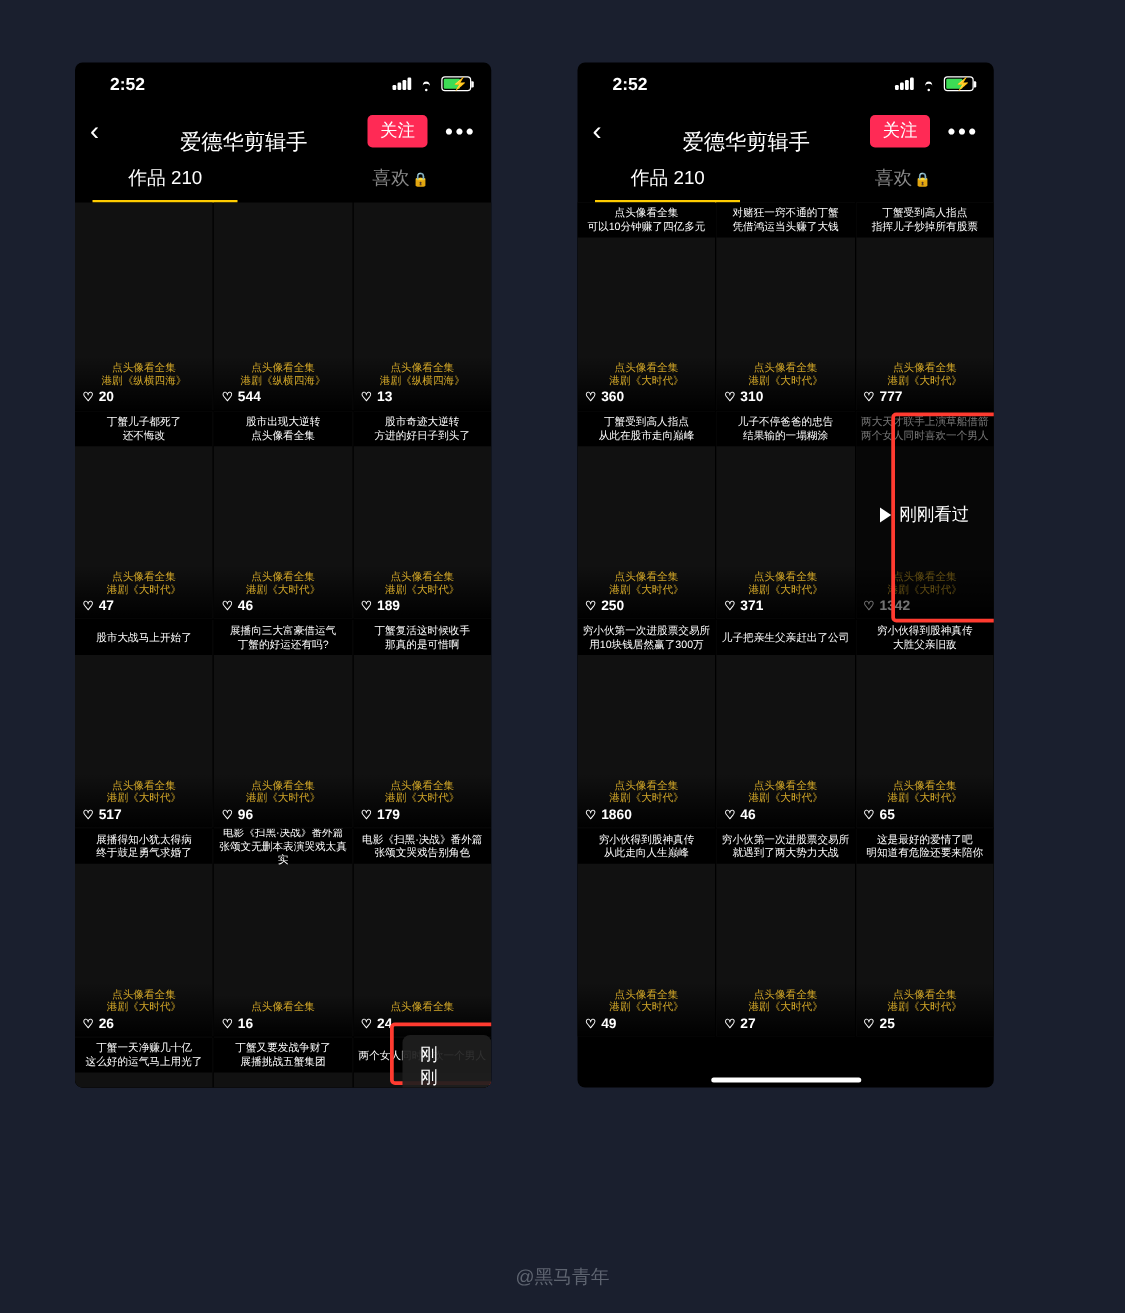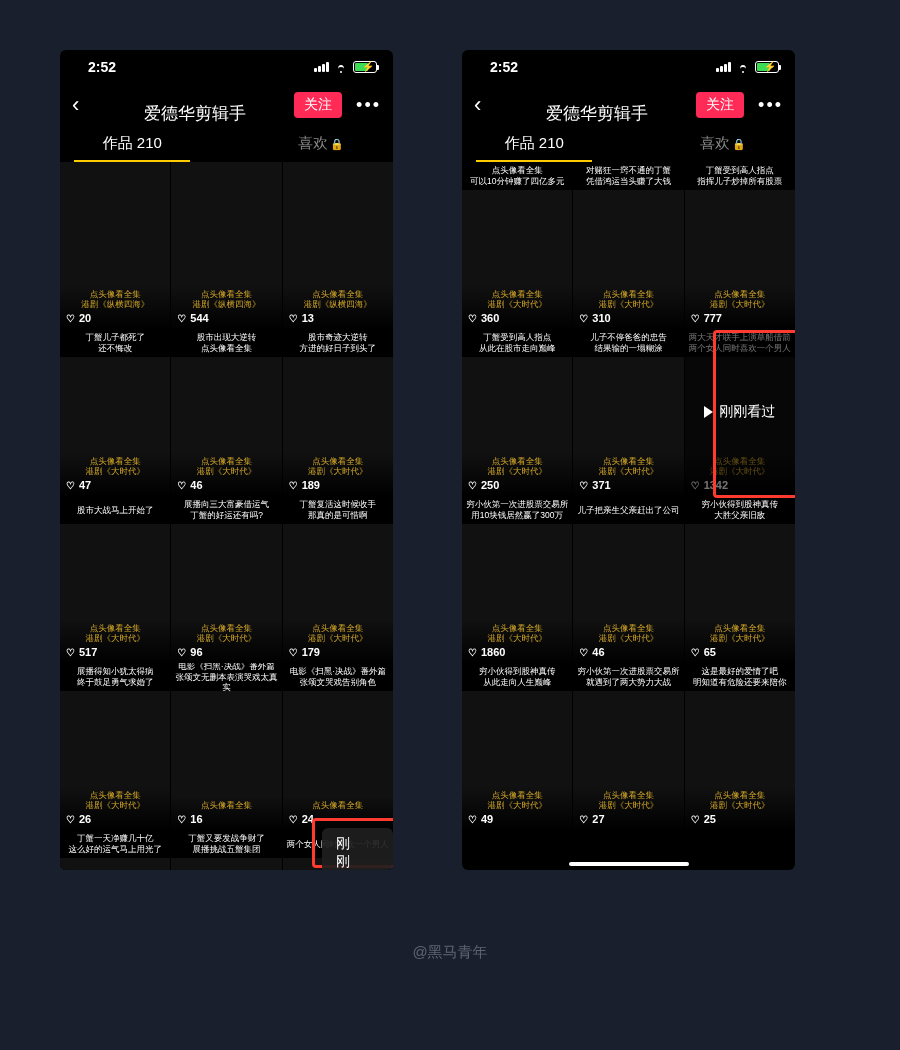--- a/index.html
+++ b/index.html
@@ -120,21 +120,21 @@
     background:rgba(0,0,0,.55);
     display:flex; align-items:center; justify-content:center;
     color:#fff; font-size:14px; gap:6px;
   }
   .play-tri {
     width:0;height:0;border-top:6px solid transparent;border-bottom:6px solid transparent;border-left:9px solid #fff;
   }
   .home-ind { position:absolute; bottom:4px; left:50%; transform:translateX(-50%); width:120px; height:4px; background:#fff; border-radius:3px;}
 
   .caption-main { position:absolute; top:920px; left:0; right:0; text-align:center; color:#8a8f9a; font-size:18px; }
-  .caption-sub  { position:absolute; top:943px; left:0; right:0; text-align:center; color:#5e6470; font-size:15px; }
+  .caption-sub  { position:absolute; top:1012px; left:0; right:0; text-align:center; color:#5e6470; font-size:15px; }
 </style>
 </head>
 <body>
 
 <div class="canvas">
 
   <div class="phone phone-left">
     <div class="sbar">
       <span>2:52</span>
       <span class="icons">

